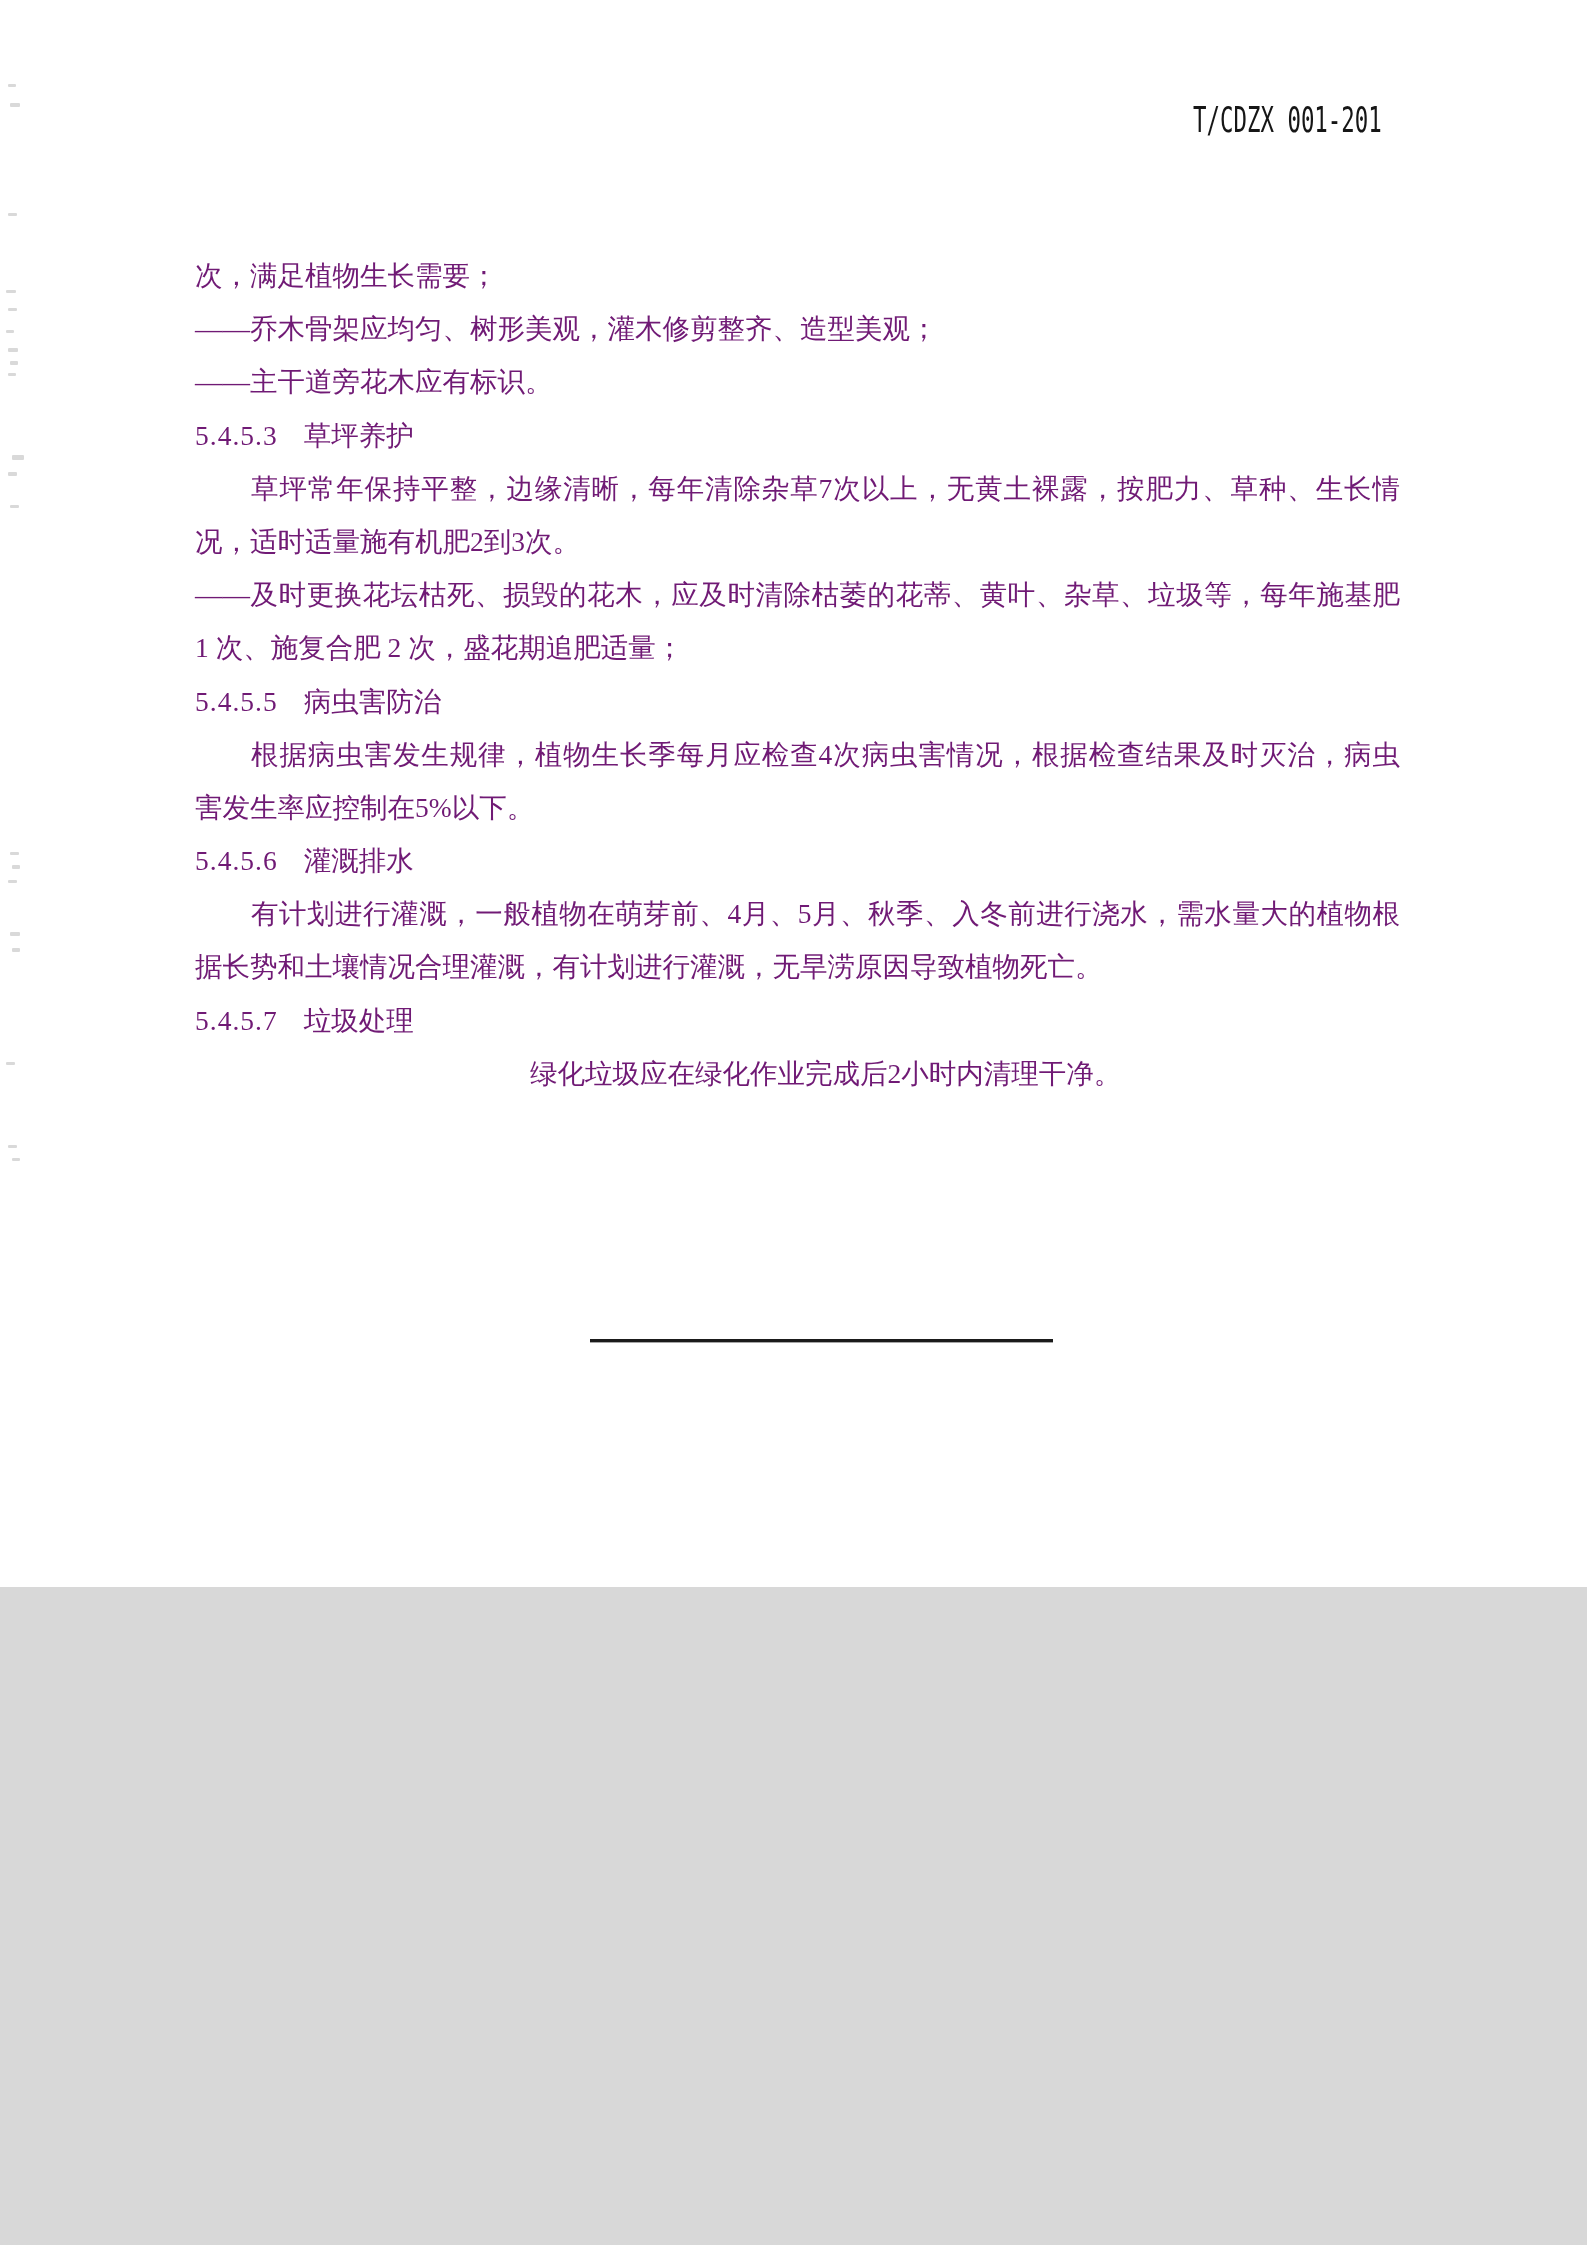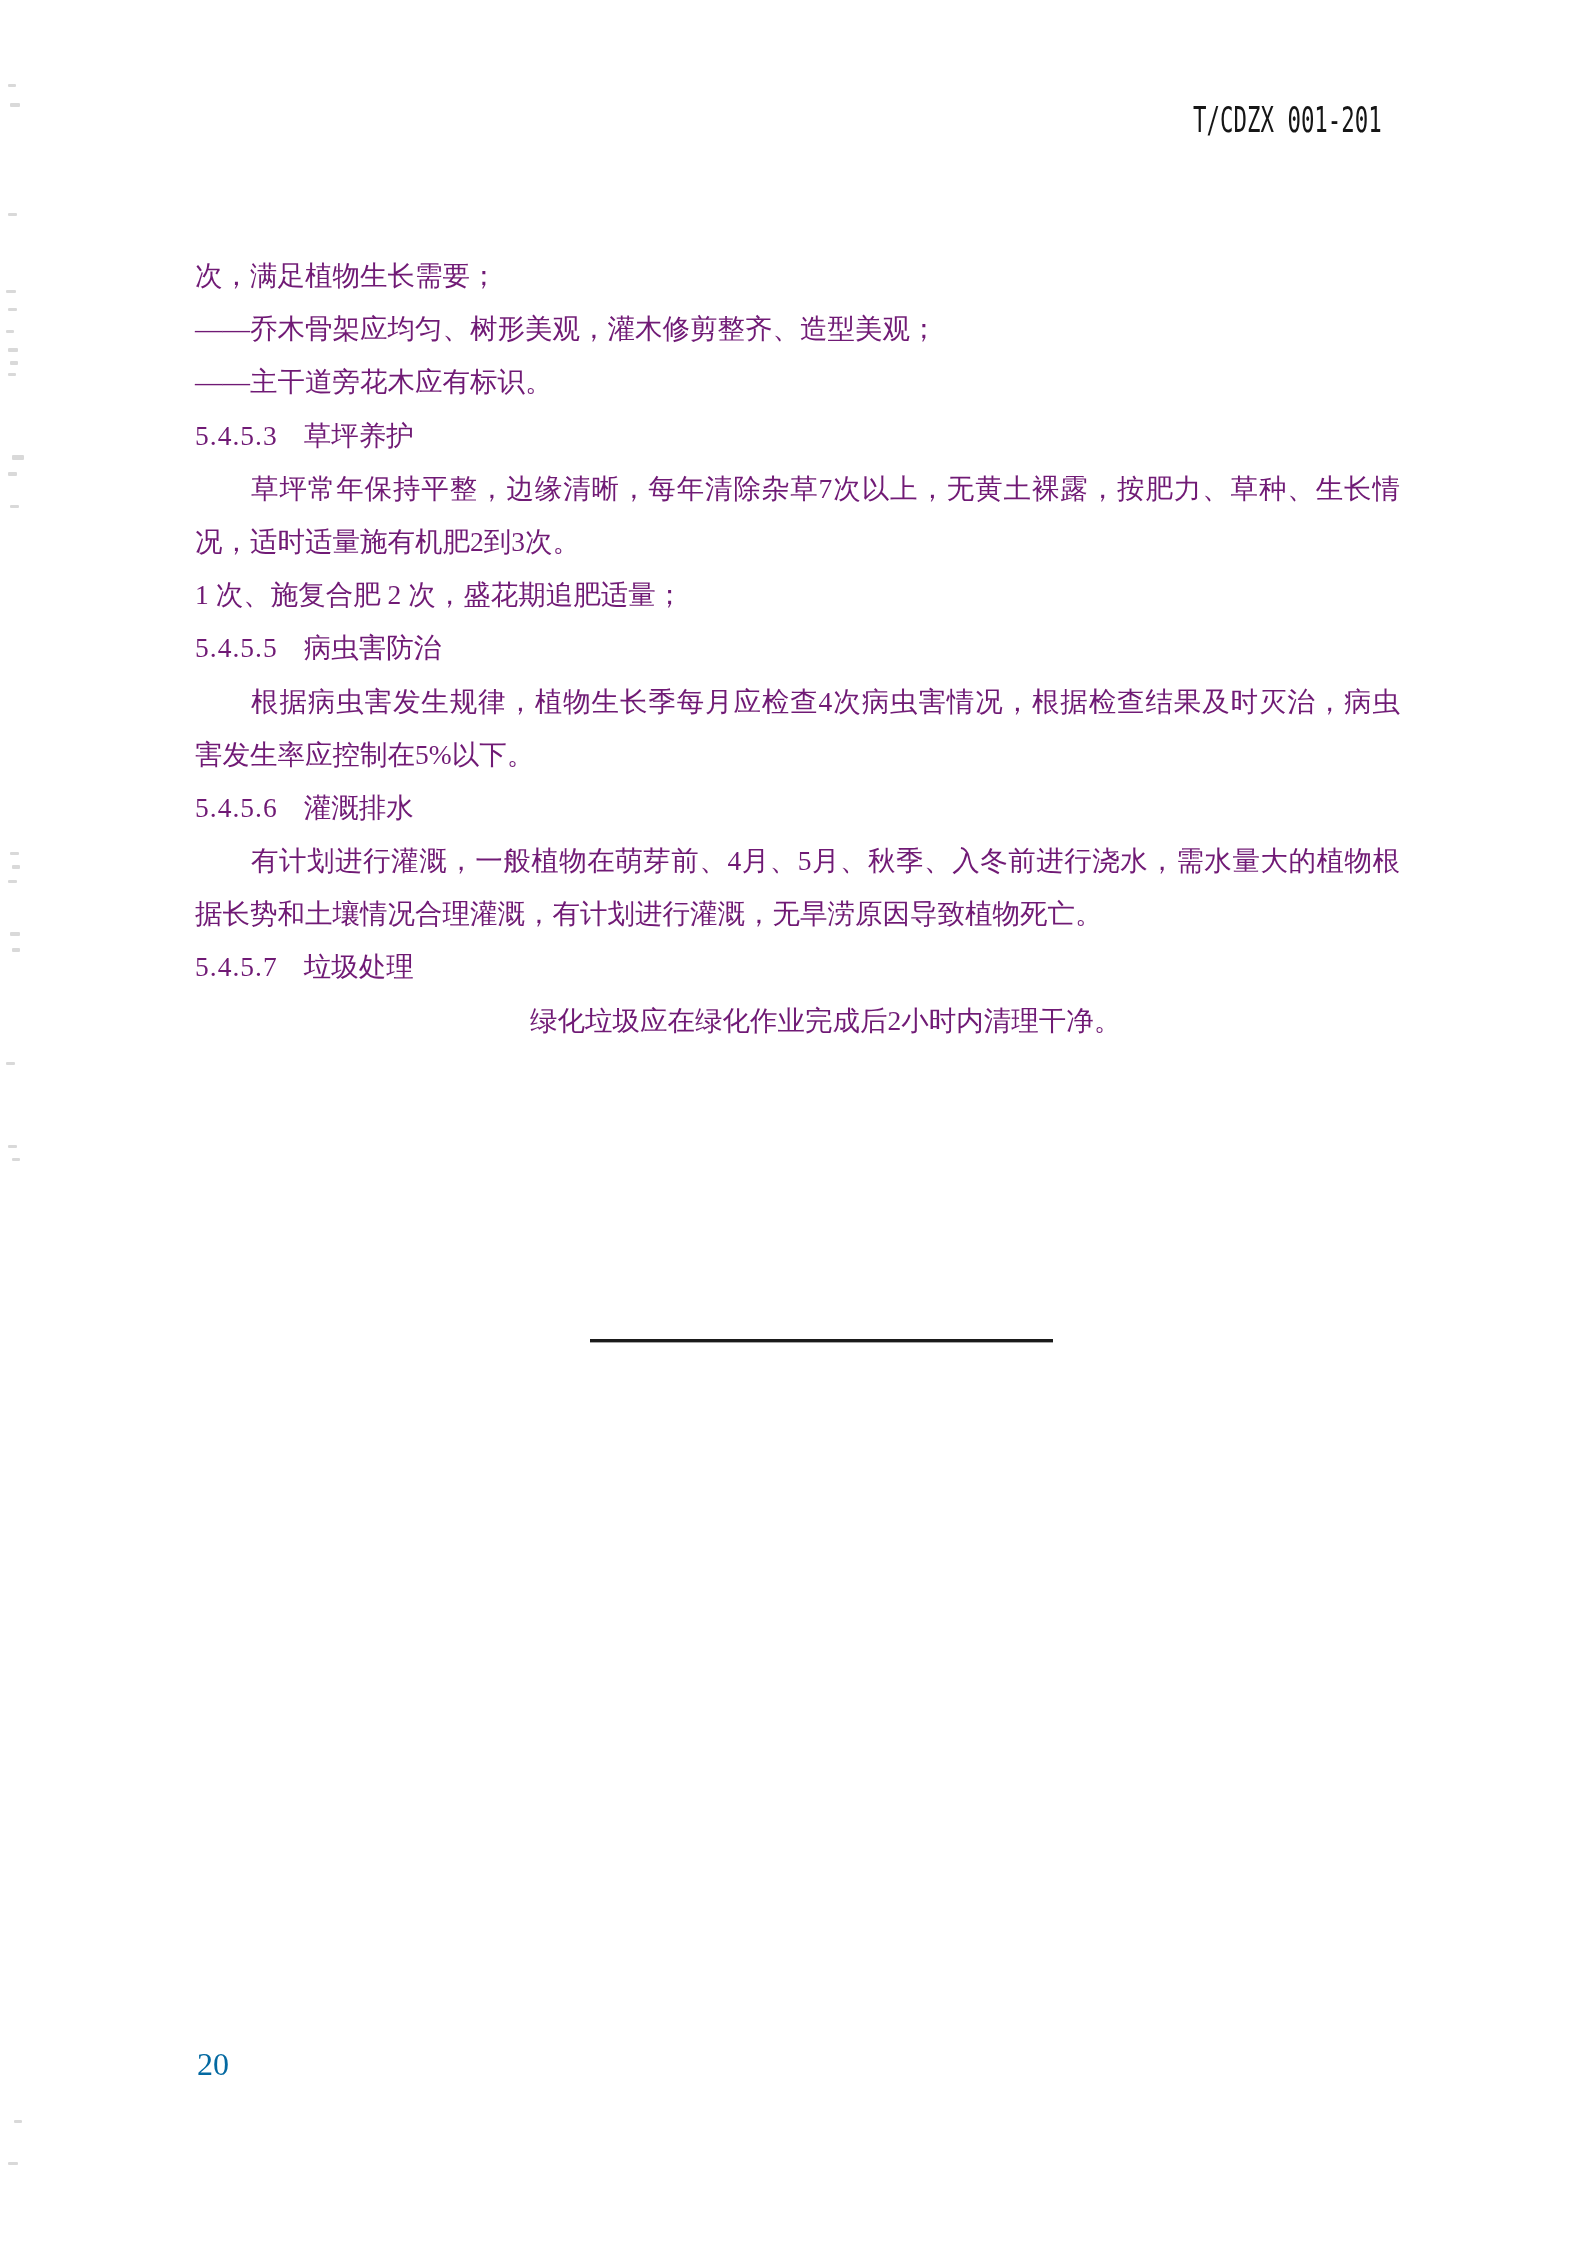--- a/index.html
+++ b/index.html
@@ -1,20 +1,20 @@
 <!DOCTYPE html>
 <html lang="zh"><head>
 <meta charset="utf-8">
 <title>T/CDZX 001-201 — p.20</title>
 <style>
   html, body { margin: 0; padding: 0; background: #d8d8d8; }
   .page {
     position: relative;
     width: 1587px;
-    height: 2245px;
+    height: 1587px;
     margin: 0 auto;
     background: #ffffff;
     overflow: hidden;
     font-family: "Liberation Serif", "DejaVu Serif", serif;
     color: #1a1a1a;
   }
 
   
   .header-code {
     position: absolute;
@@ -90,20 +90,21 @@
   <div class="header-code">T/CDZX 001-201</div>
 
   <main class="doc-body">
 
   <div class="line plain">次，满足植物生长需要；</div>
       <div class="line dash">——乔木骨架应均匀、树形美观，灌木修剪整齐、造型美观；</div>
       <div class="line dash">——主干道旁花木应有标识。</div>
       <div class="line heading"><span class="clause-number">5.4.5.3</span><span class="clause-title">草坪养护</span></div>
       <div class="line indent fill">草坪常年保持平整，边缘清晰，每年清除杂草7次以上，无黄土裸露，按肥力、草种、生长情</div>
       <div class="line plain">况，适时适量施有机肥2到3次。</div>
+      <div class="line dash fill">——及时更换花坛枯死、损毁的花木，应及时清除枯萎的花蒂、黄叶、杂草、垃圾等，每年施基肥</div>
       <div class="line plain">1 次、施复合肥 2 次，盛花期追肥适量；</div>
       <div class="line heading"><span class="clause-number">5.4.5.5</span><span class="clause-title">病虫害防治</span></div>
       <div class="line indent fill">根据病虫害发生规律，植物生长季每月应检查4次病虫害情况，根据检查结果及时灭治，病虫</div>
       <div class="line plain">害发生率应控制在5%以下。</div>
       <div class="line heading"><span class="clause-number">5.4.5.6</span><span class="clause-title">灌溉排水</span></div>
       <div class="line indent fill">有计划进行灌溉，一般植物在萌芽前、4月、5月、秋季、入冬前进行浇水，需水量大的植物根</div>
       <div class="line plain">据长势和土壤情况合理灌溉，有计划进行灌溉，无旱涝原因导致植物死亡。</div>
       <div class="line heading"><span class="clause-number">5.4.5.7</span><span class="clause-title">垃圾处理</span></div>
       <div class="line indent">绿化垃圾应在绿化作业完成后2小时内清理干净。</div>
     </main>

